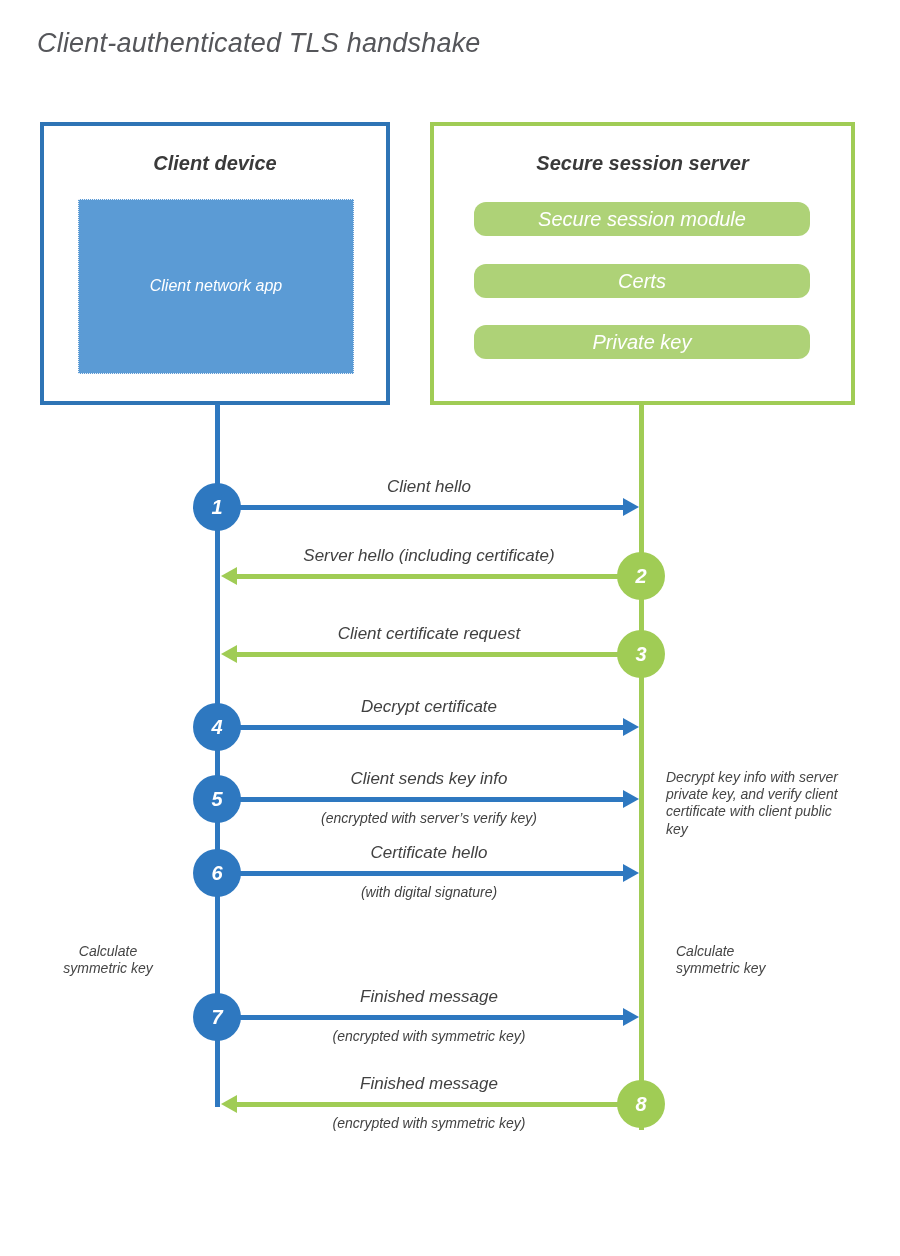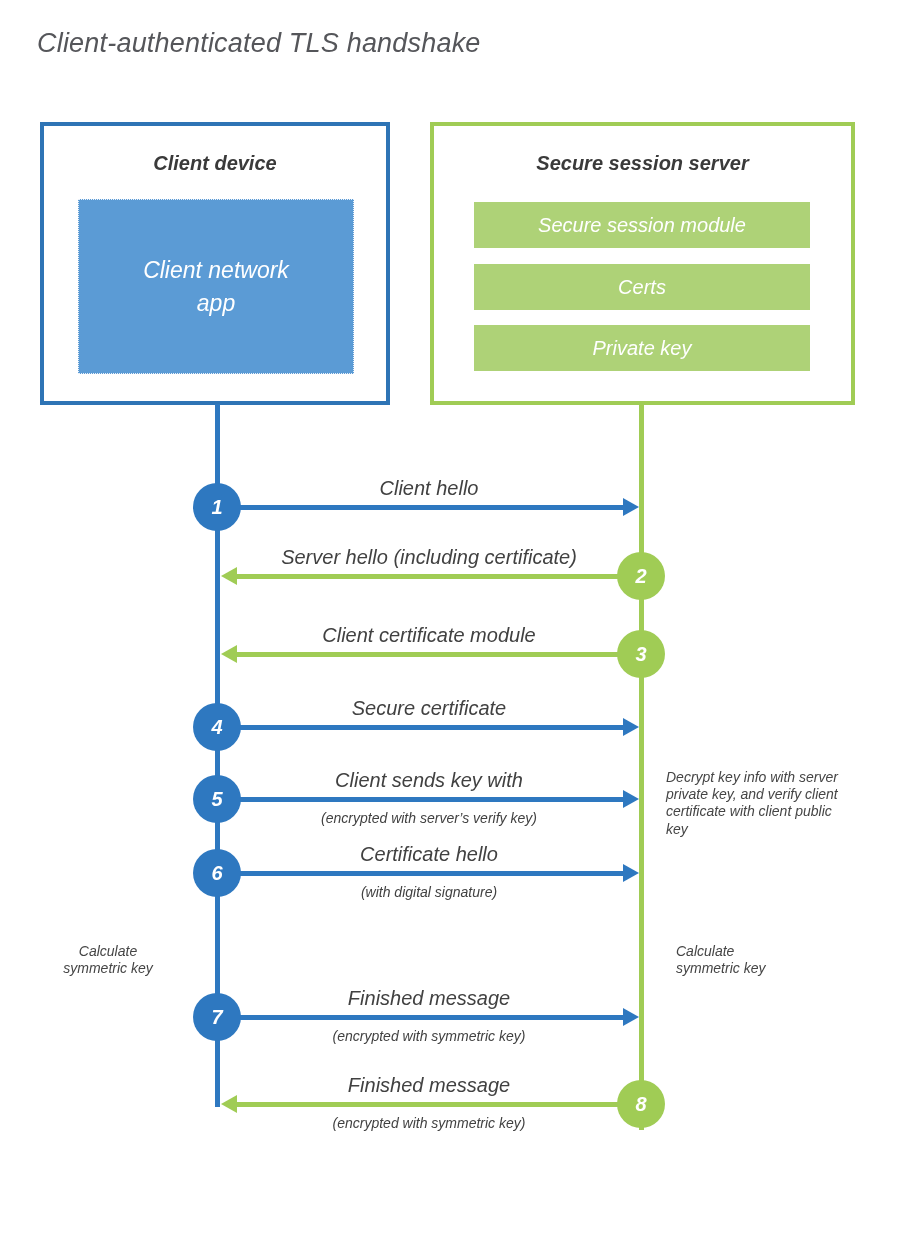--- a/index.html
+++ b/index.html
@@ -16,39 +16,39 @@
   .client-box { left:40px;  width:350px; border:4px solid var(--blue_border,#2e74b5); }
   .server-box { left:430px; width:425px; border:4px solid var(--green,#a0cc55); }
   .actor-title {
     position:absolute; top:26px; left:0; right:0; text-align:center;
     font-size:20px; font-weight:700; color:#3a3a3a;
   }
   .app-box {
     position:absolute; left:34px; top:73px; width:276px; height:175px;
     background:var(--blue_fill,#5b9bd5); border:1px dotted #eaf1fa;
     display:flex; align-items:center; justify-content:center;
-    color:#fff; font-size:23px; text-align:center;
+    color:#fff; font-size:16px; text-align:center;
   }
   .app-box span { display:inline-block; width:150px; line-height:1.4; }
   .module-bar {
-    position:absolute; left:40px; width:336px; height:46px;
+    position:absolute; left:40px; width:336px; height:34px;
     background:var(--green_fill,#aed277); color:#fff; font-size:20px;
-    display:flex; align-items:center; justify-content:center;
+    display:flex; align-items:center; justify-content:center;border-radius:12px;
   }
 
   
   .lifeline { position:absolute; width:5px; }
   .lifeline.blue  { background:var(--blue,#2e78c0);  left:215px; top:404px; height:703px; }
   .lifeline.green { background:var(--green,#a0cc55); left:639px; top:404px; height:726px; }
 
   
   .msg { position:absolute; left:0; width:900px; height:0; }
   .msg .label {
     position:absolute; left:217px; width:424px; top:-30px;
-    text-align:center; font-size:20px; color:#414141;
+    text-align:center; font-size:17px; color:#414141;
   }
   .msg .sublabel {
     position:absolute; left:217px; width:424px; top:11px;
     text-align:center; font-size:14px; color:#414141;
   }
   .msg .line { position:absolute; height:5px; top:-2px; }
   .msg.from-client .line { left:240px; width:383px; background:var(--blue,#2e78c0); }
   .msg.from-server .line { left:237px; width:381px; background:var(--green,#a0cc55); }
   .head {
     position:absolute; width:0; height:0; top:-9px;
@@ -102,35 +102,35 @@
   </div>
 
   <div class="msg from-server" style="top:576px">
     <div class="label">Server hello (including certificate)</div>
     <div class="line"></div>
     <div class="head"></div>
     <div class="badge">2</div>
   </div>
 
   <div class="msg from-server" style="top:654px">
-    <div class="label">Client certificate module</div>
+    <div class="label">Client certificate request</div>
     <div class="line"></div>
     <div class="head"></div>
     <div class="badge">3</div>
   </div>
 
   <div class="msg from-client" style="top:727px">
-    <div class="label">Secure certificate</div>
+    <div class="label">Decrypt certificate</div>
     <div class="line"></div>
     <div class="head"></div>
     <div class="badge">4</div>
   </div>
 
   <div class="msg from-client" style="top:799px">
-    <div class="label">Client sends key with</div>
+    <div class="label">Client sends key info</div>
     <div class="sublabel">(encrypted with server’s verify key)</div>
     <div class="line"></div>
     <div class="head"></div>
     <div class="badge">5</div>
   </div>
 
   <div class="msg from-client" style="top:873px">
     <div class="label">Certificate hello</div>
     <div class="sublabel">(with digital signature)</div>
     <div class="line"></div>

